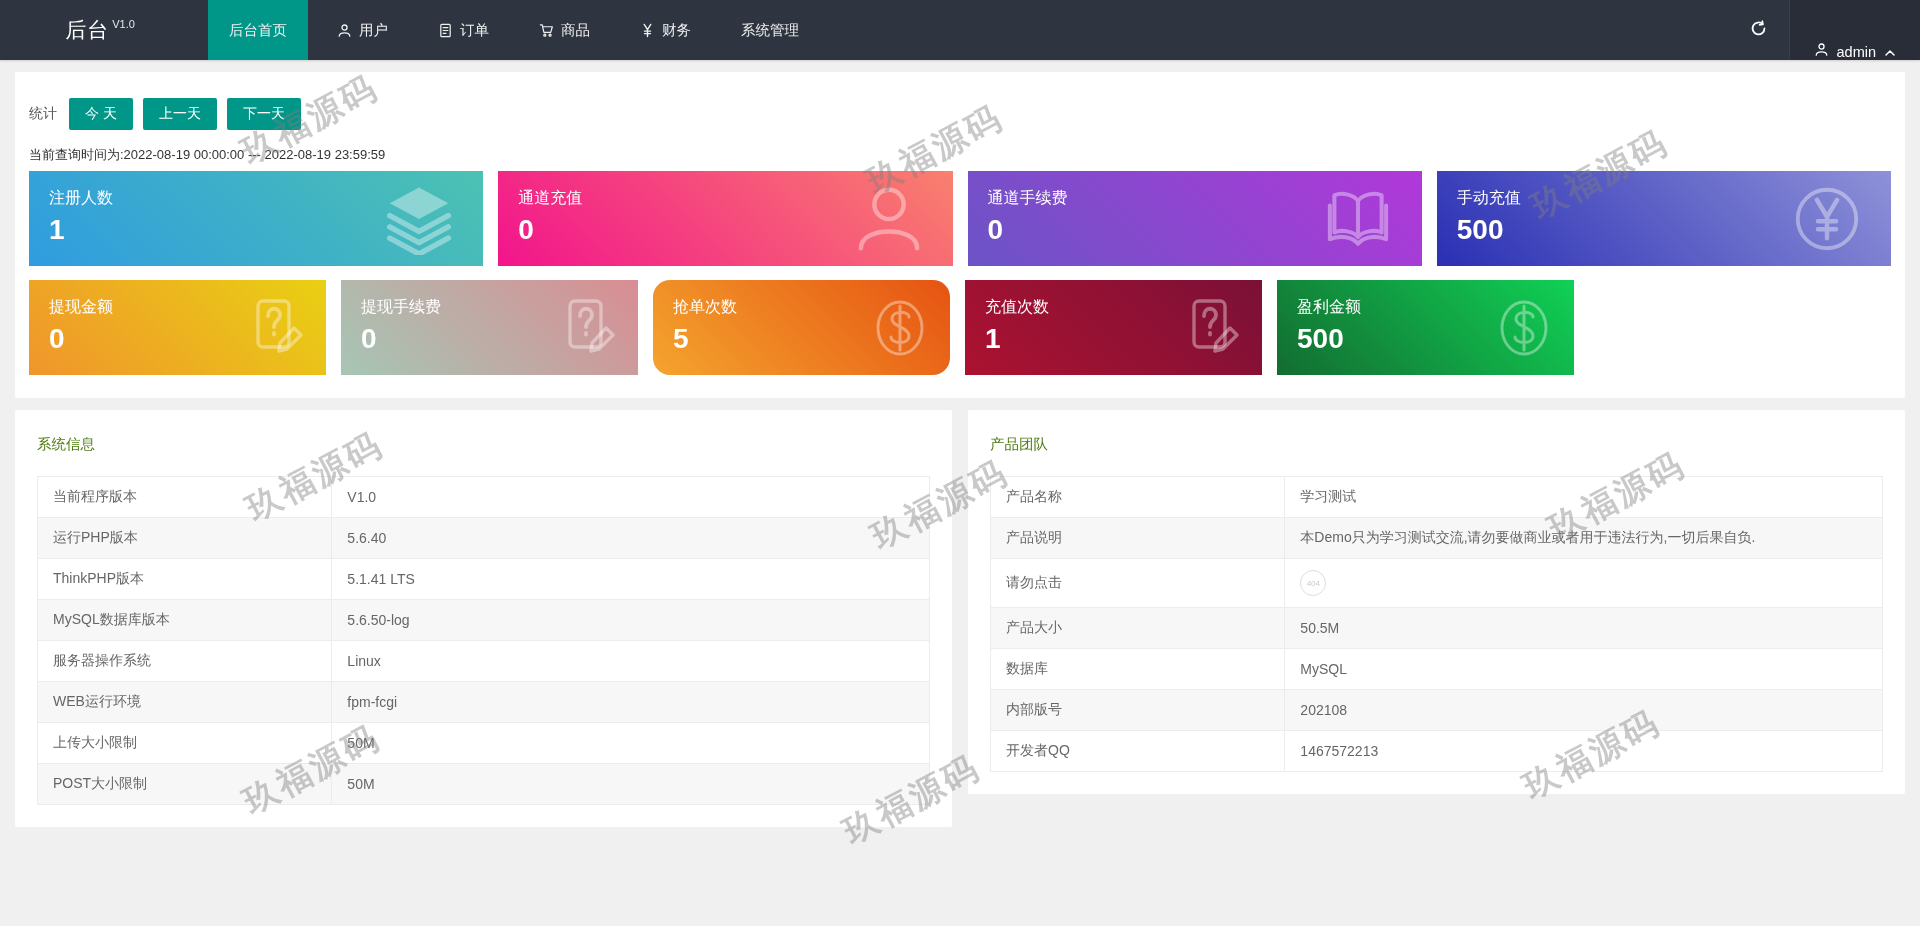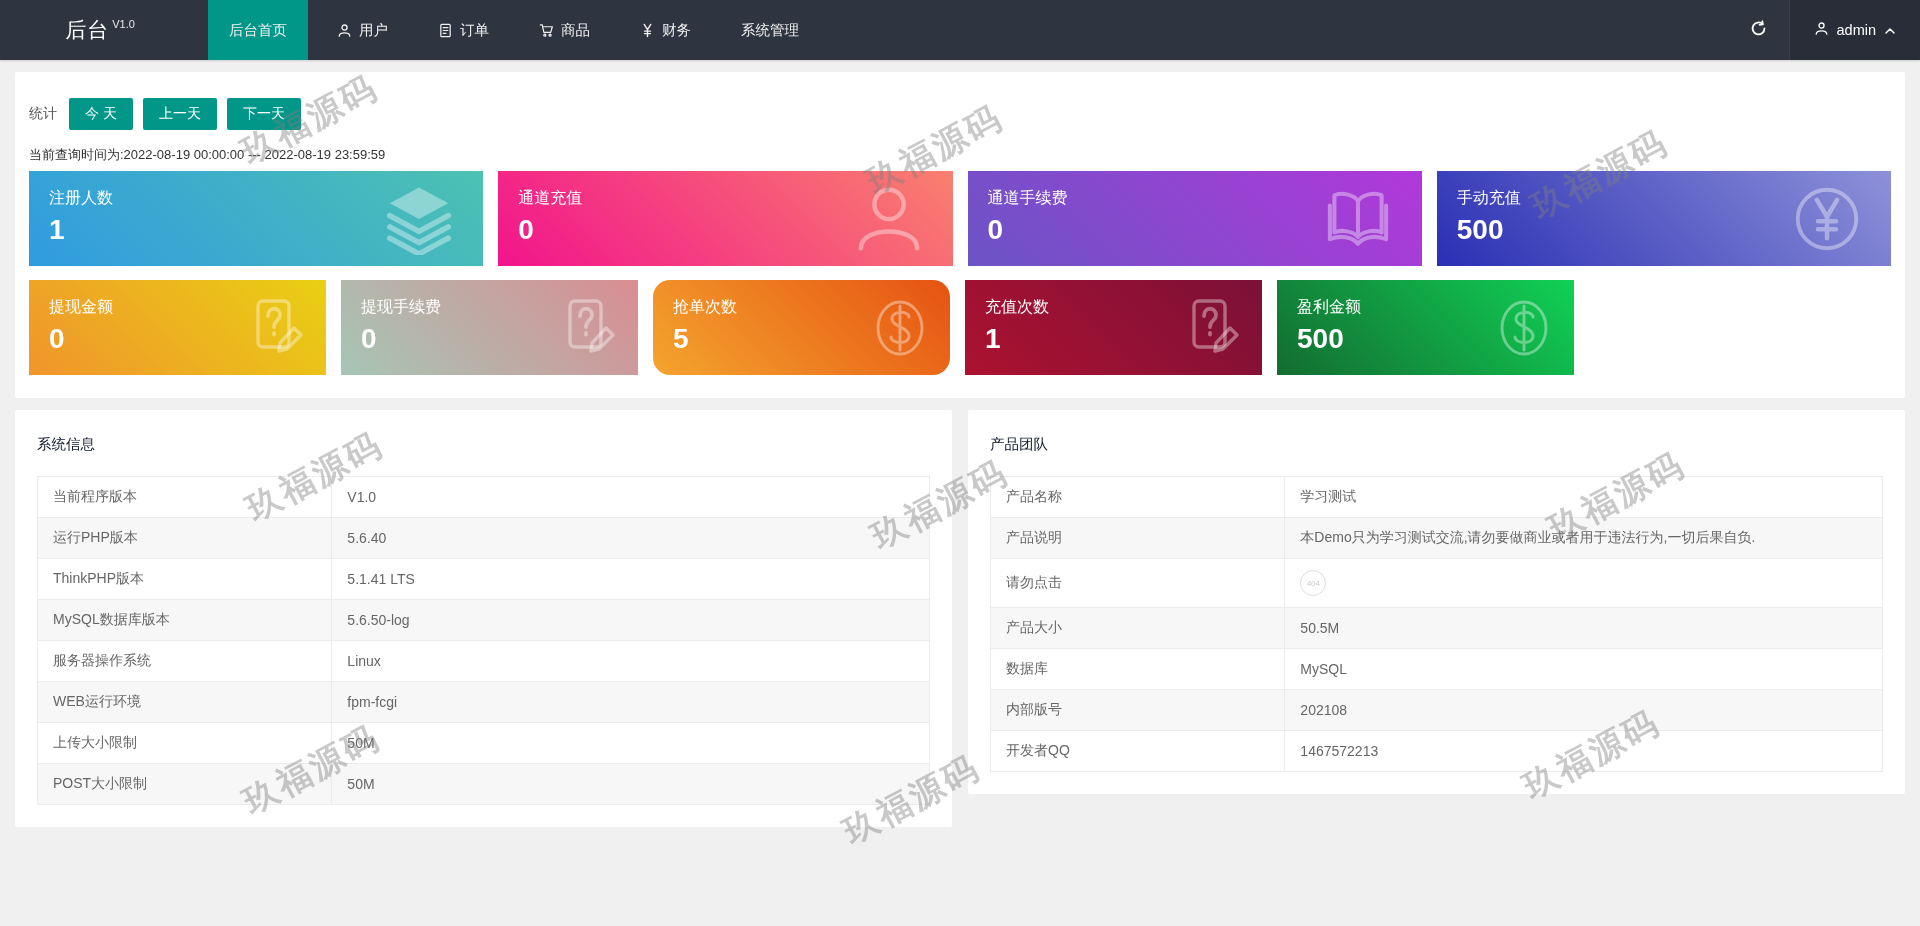--- a/index.html
+++ b/index.html
@@ -33,21 +33,21 @@
   .nav-item.active { background:#009688; }
   .nav-item .nicon { display:inline-flex; width:15px; height:15px; }
   .nav-item .nicon svg { width:15px; height:15px; }
   .nav-right { margin-left:auto; display:flex; align-items:stretch; }
   .refresh-btn {
     width:62px; display:flex; align-items:center; justify-content:center;
     cursor:pointer; border-right:1px solid rgba(255,255,255,.06);
   }
   .refresh-btn svg { width:17px; height:17px; }
   .admin-box {
-    display:flex; align-items:center; gap:8px; padding:0 24px;
+    display:flex; align-items:flex-end; gap:8px; padding:0 24px;
     cursor:pointer; background:#282d38; font-size:14.5px;
   }
   .admin-box svg { width:15px; height:15px; }
   .admin-box .chev svg { width:12px; height:8px; }
 
   
   .panel { background:#fff; border-radius:2px; }
   .stats-panel { margin:12px 15px 0; padding:26px 14px 23px; }
 
   .stats-header { display:flex; align-items:center; }
@@ -73,21 +73,21 @@
   .card-icon {
     position:absolute; right:28px; top:50%; transform:translateY(-50%);
     width:72px; height:72px; color:rgba(255,255,255,.38);
   }
   .cards-row.row2 .card-icon { right:18px; width:64px; height:64px; }
   .card-icon svg { width:100%; height:100%; }
 
   
   .tables-wrap { display:flex; gap:16px; margin:12px 15px 0; align-items:flex-start; }
   .table-panel { flex:1 1 0; padding:25px 22px 22px; }
-  .table-title { font-size:14.5px; color:#0f172a; margin-bottom:22px; }
+  .table-title { font-size:14.5px; color:#4d7c0f; margin-bottom:22px; }
   .info-table { width:100%; border-collapse:collapse; font-size:14px; color:#666; }
   .info-table td { border:1px solid #ececec; padding:11px 15px; }
   .info-table tr:nth-child(even) td { background:#f7f7f7; }
   .info-table td.label-cell { width:33%; }
   .badge-404 {
     display:inline-flex; align-items:center; justify-content:center;
     width:26px; height:26px; border-radius:50%;
     border:1px solid #ddd; color:#ccc; font-size:8px; cursor:pointer;
   }
 

